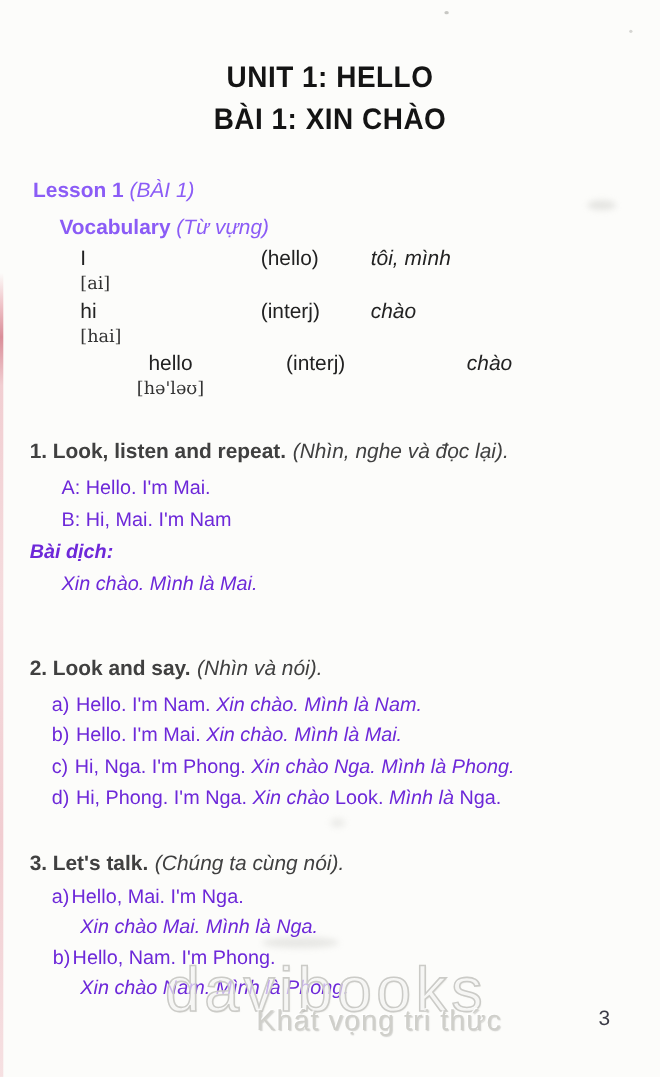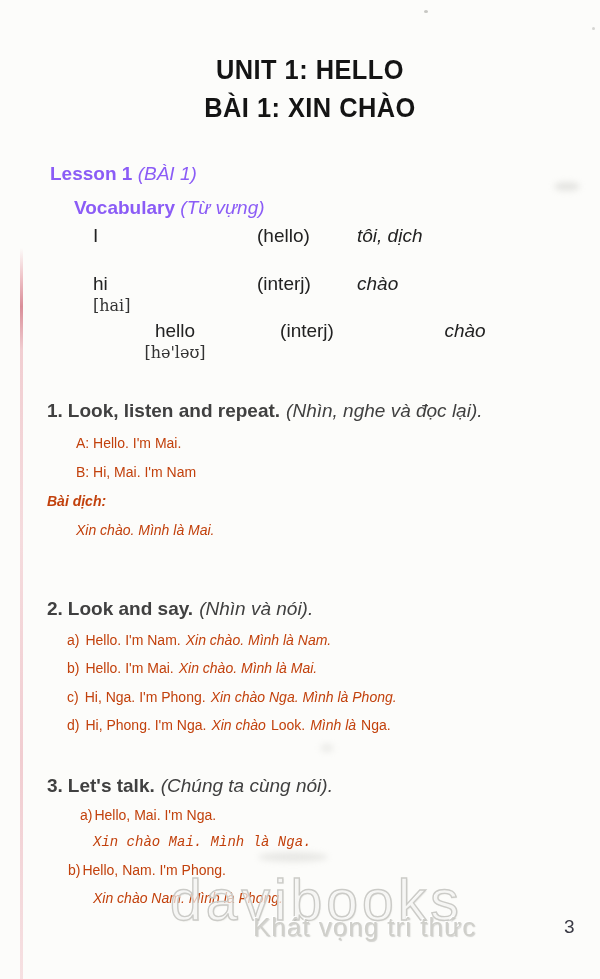--- a/index.html
+++ b/index.html
@@ -4,21 +4,21 @@
 <style>
   html,body{margin:0;padding:0;}
   body{
     width:600px;height:979px;
     background:#fcfcfa;
     font-family:"Liberation Sans",sans-serif;
     color:#2b2b2b;
     position:relative;
     overflow:hidden;
   }
-  .page{position:absolute;inset:0;margin-left:20px;}
+  .page{position:absolute;inset:0;}
   
   .edge-strip{
     position:absolute;left:0;top:248px;width:3px;height:731px;
     background:linear-gradient(to bottom,
       rgba(232,160,168,0) 0%,
       rgba(228,148,158,.55) 4%,
       rgba(206,105,120,.75) 8%,
       rgba(228,150,160,.45) 14%,
       rgba(234,170,178,.40) 40%,
       rgba(230,158,168,.50) 70%,
@@ -41,21 +41,21 @@
   .bi{font-weight:bold;font-style:italic;}
 
   
   .vocab-row{position:absolute;left:73px;width:480px;display:grid;grid-template-columns:164px 100px auto;}
   .vocab-word{font-size:19px;line-height:22px;color:#222;}
   .vocab-pron{font-family:"DejaVu Serif",serif;font-size:16px;line-height:21px;color:#333;}
   .vocab-pos{font-size:19px;line-height:22px;color:#222;}
   .vocab-meaning{font-size:19px;line-height:22px;font-style:italic;color:#222;}
 
   
-  .line{font-size:14px;line-height:22px;color:#c2410c;}
+  .line{font-size:18px;line-height:22px;color:#6d28d9;}
   .sec-head{font-size:19px;line-height:22px;color:#404040;}
   .sec-head .num{font-weight:bold;margin-right:5px;}
   .sec-head .ttl{font-weight:bold;margin-right:6px;}
   .item-label{margin-right:6px;}
   .item-label-tight{margin-right:2px;}
   .seg{margin-right:5px;}
 
   
   .wm-brand{
     font-size:57px;line-height:57px;letter-spacing:4px;
@@ -92,23 +92,24 @@
     <span class="i">(BÀI 1)</span>
   </div>
   <div class="abs lesson-line" style="left:54px;top:197px;">
     <span class="b">Vocabulary</span>
     <span class="i">(Từ vựng)</span>
   </div>
 
   <div class="vocab-row" style="top:225px;">
     <div>
       <div class="vocab-word">I</div>
+      <div class="vocab-pron">[ai]</div>
     </div>
     <div class="vocab-pos">(hello)</div>
-    <div class="vocab-meaning">tôi, dịch</div>
+    <div class="vocab-meaning">tôi, mình</div>
   </div>
   <div class="vocab-row" style="top:273px;">
     <div>
       <div class="vocab-word">hi</div>
       <div class="vocab-pron">[hai]</div>
     </div>
     <div class="vocab-pos">(interj)</div>
     <div class="vocab-meaning">chào</div>
   </div>
   <div class="vocab-row" style="top:320px;text-align:center;">
@@ -140,24 +141,24 @@
   <div class="abs line" style="left:47px;top:686px;">
     <span class="item-label">c)</span><span class="seg">Hi, Nga. I'm Phong.</span><span class="i">Xin chào Nga. Mình là Phong.</span>
   </div>
   <div class="abs line" style="left:47px;top:714px;">
     <span class="item-label">d)</span><span class="seg">Hi, Phong. I'm Nga.</span><span class="i seg">Xin chào</span><span class="seg">Look.</span><span class="i seg">Mình là</span><span>Nga.</span>
   </div>
 
   <div class="abs sec-head" style="left:27px;top:775px;">
     <span class="num">3.</span><span class="ttl">Let's talk.</span><span class="i">(Chúng ta cùng nói).</span>
   </div>
-  <div class="abs line" style="left:60px;top:804px;">
+  <div class="abs line" style="left:47px;top:804px;">
     <span class="item-label-tight">a)</span><span>Hello, Mai. I'm Nga.</span>
   </div>
-  <div class="abs line i" style="left:73px;top:831px;font-family:Liberation Mono, monospace;">Xin chào Mai. Mình là Nga.</div>
+  <div class="abs line i" style="left:73px;top:831px;">Xin chào Mai. Mình là Nga.</div>
   <div class="abs line" style="left:48px;top:859px;">
     <span class="item-label-tight">b)</span><span>Hello, Nam. I'm Phong.</span>
   </div>
   <div class="abs line i" style="left:73px;top:887px;">Xin chào Nam. Mình là Phong.</div>
 
   <div class="abs wm-brand" style="left:150px;top:872px;">davibooks</div>
   <div class="abs wm-slogan" style="left:233px;top:913px;">Khát vọng tri thức</div>
 
   <div class="abs page-number" style="left:544px;top:916px;">3</div>
 

